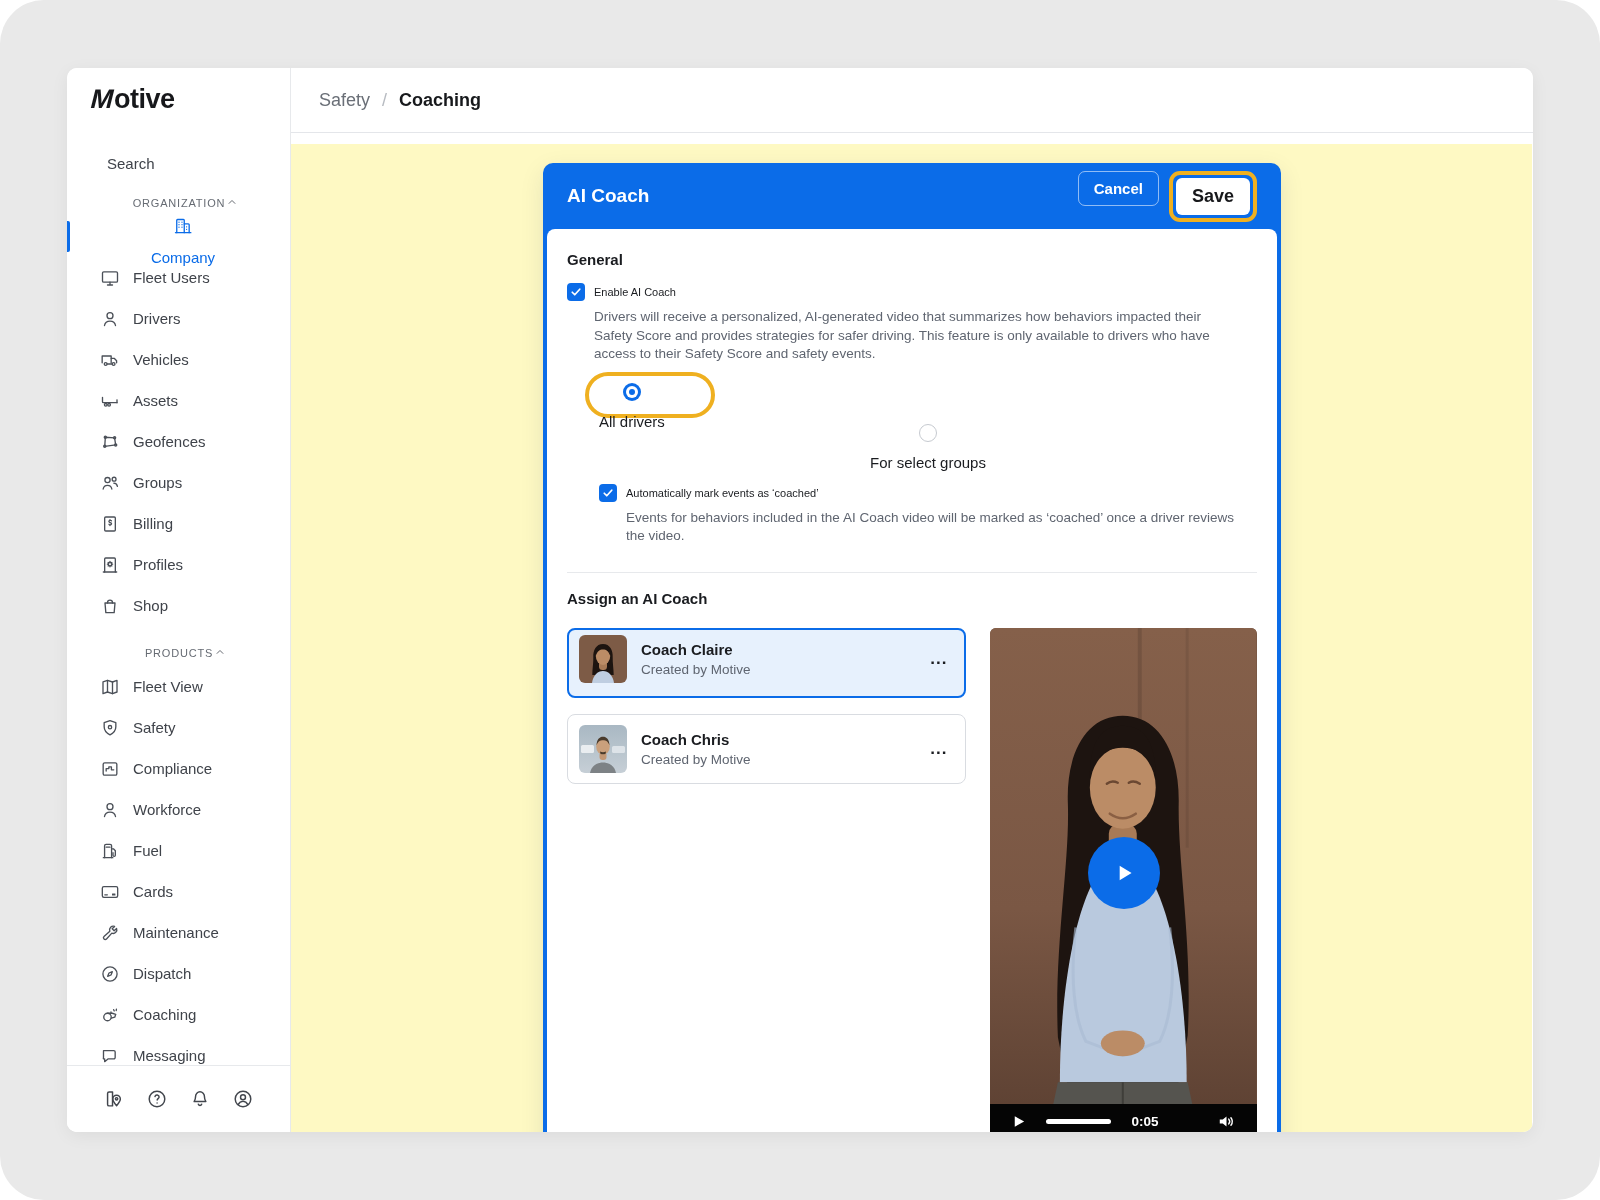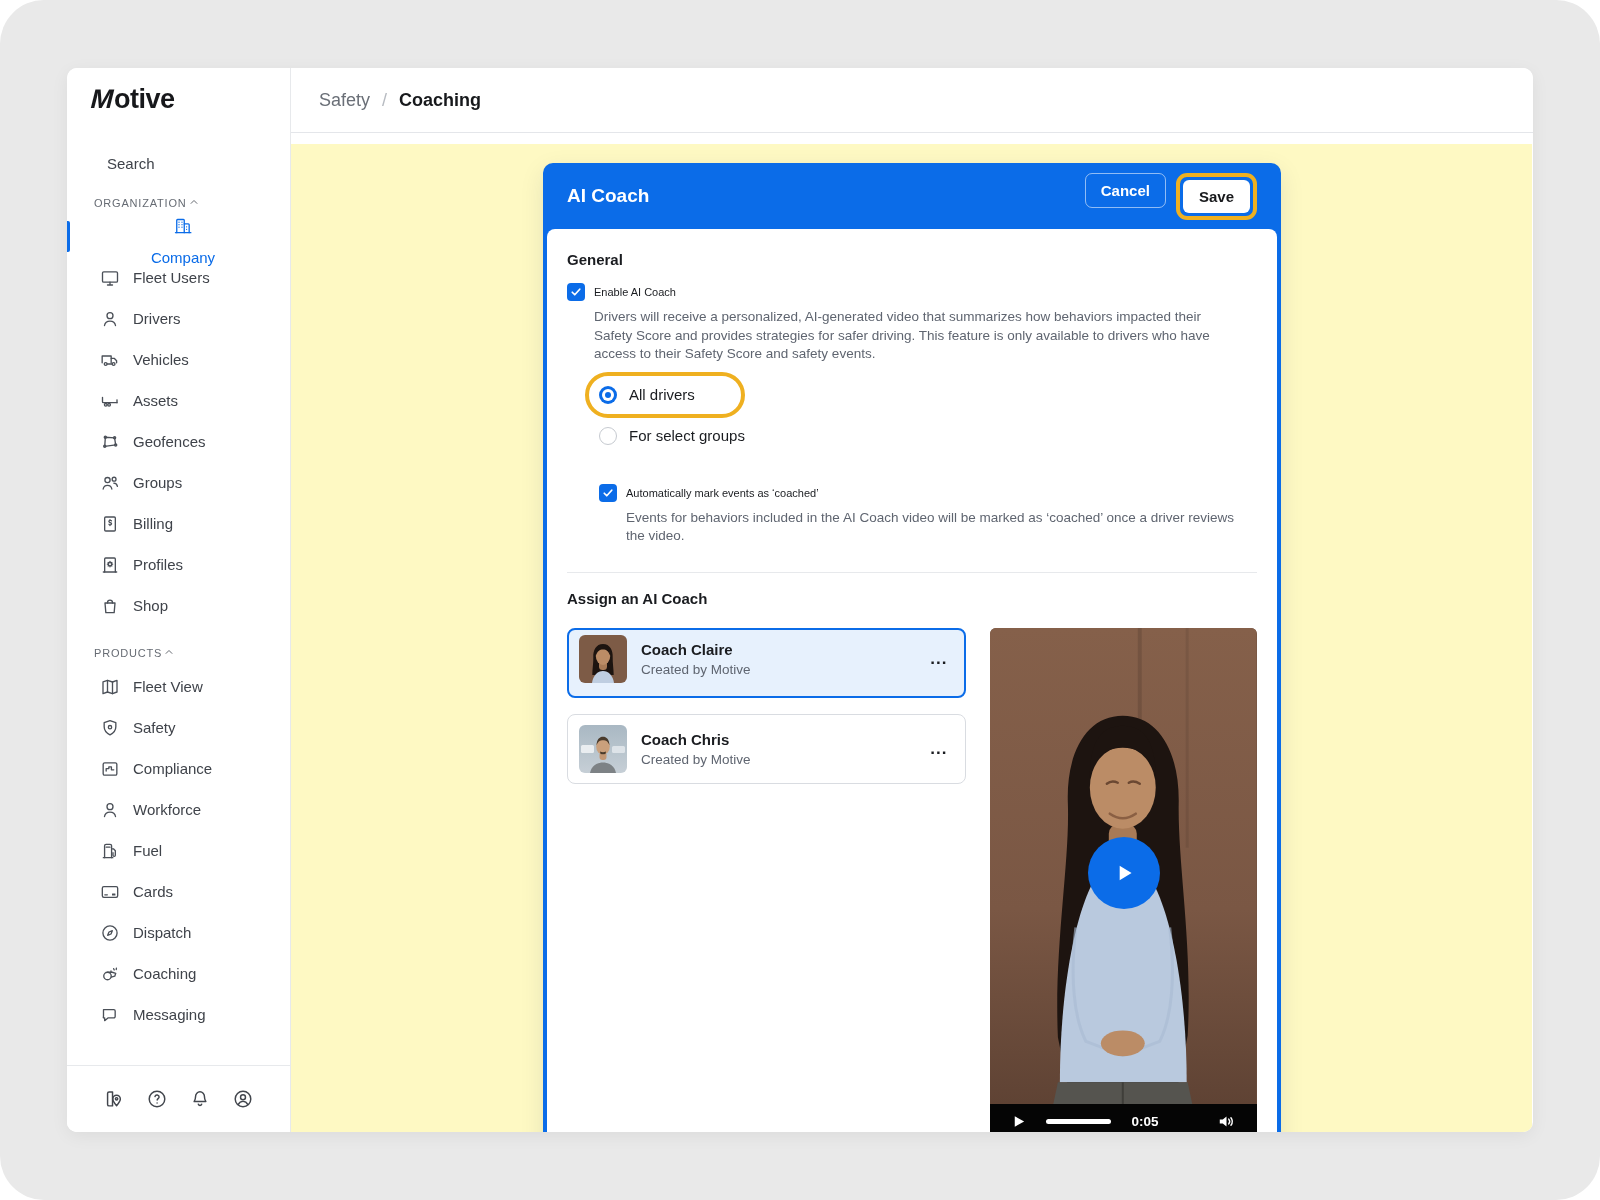--- a/index.html
+++ b/index.html
@@ -9,21 +9,21 @@
   
   .window { position:absolute; left:67px; top:68px; width:1466px; height:1064px;
             background:#ffffff; border-radius:10px; box-shadow:0 4px 18px rgba(0,0,0,.06); overflow:hidden; }
 
   
   .sidebar { position:absolute; left:0; top:0; width:224px; height:100%; background:#fff; border-right:1px solid #e7e9ec; }
   .logo { position:absolute; left:24px; top:16px; font-size:27px; font-weight:800; letter-spacing:-.5px; color:#17181b; }
   .logo .logo-m { display:inline-block; transform:skewX(-14deg); margin-right:1px; }
   .search-row { position:absolute; left:0; top:76px; width:100%; height:38px; display:flex; align-items:center; gap:11px; padding:0 24px 0 29px; color:#3f434a; font-size:15px; cursor:pointer; }
   .side-nav { position:absolute; left:0; top:122px; width:100%; height:875px; overflow:hidden; }
-  .sec-header { display:flex; align-items:center; justify-content:flex-start; padding:0 12px 0 27px; height:26px; color:#666b73; font-size:11px; letter-spacing:.8px; font-weight:500; }
+  .sec-header { display:flex; align-items:center; justify-content:center; padding:0 12px 0 27px; height:26px; color:#666b73; font-size:11px; letter-spacing:.8px; font-weight:500; }
   .sec-header .chev { color:#5a5f66; }
   .nav-item { position:relative; display:flex; align-items:center; gap:13px; height:41px; padding:0 24px 0 33px; color:#3f434a; font-size:15px; cursor:pointer; }
   .nav-item .ico { display:flex; color:#4b5058; }
   .nav-item.active { color:#0b6ce8;flex-direction:column; }
   .nav-item.active .ico { color:#0b6ce8; }
   .nav-item.active::before { content:""; position:absolute; left:0; top:5px; bottom:5px; width:3px; background:#0b6ce8; border-radius:0 2px 2px 0; } .mt14 { margin-top:14px; }
   .side-footer { position:absolute; left:0; top:997px; width:100%; height:67px; background:#fff; border-top:1px solid #e7e9ec; display:flex; align-items:center; justify-content:space-between; padding:0 36px; }
   .side-footer .f-ico { color:#42464d; display:flex; cursor:pointer; }
 
   
@@ -35,33 +35,33 @@
   
   .main { position:absolute; left:224px; top:65px; width:1241px; height:999px; background:#fef9c3; overflow:hidden;margin-top:11px; }
 
   
   .panel { position:absolute; left:252px; top:19px; width:738px; height:1120px; background:#0b6ce8; border-radius:10px; box-shadow:0 8px 24px rgba(16,42,84,.10); }
   .panel-header { height:66px; display:flex; align-items:center; justify-content:space-between; padding:0 24px; }
   .panel-title { color:#fff; font-size:19px; font-weight:700; }
   .header-actions { display:flex; align-items:flex-start; gap:10px; }
   .btn-cancel { background:transparent; border:1px solid rgba(255,255,255,.55); color:#fff; font-size:15px; font-weight:600; font-family:inherit; padding:8px 15px; border-radius:7px; cursor:pointer; }
   .save-ring { border:4px solid #efb020; border-radius:11px; padding:3px; }
-  .btn-save { background:#fff; border:none; color:#17181b; font-size:15px; font-weight:600; font-family:inherit; padding:8px 16px; border-radius:6px; cursor:pointer; }
+  .btn-save { background:#fff; border:none; color:#17181b; font-size:18px; font-weight:600; font-family:inherit; padding:8px 16px; border-radius:6px; cursor:pointer; }
   .panel-body { position:absolute; left:4px; right:4px; top:66px; bottom:0; background:#fff; border-radius:8px 8px 0 0; padding:22px 20px; overflow:hidden; }
 
   .h-section { font-size:15px; font-weight:700; color:#1a1c20; }
   .cb-row { display:flex; align-items:center; gap:9px; margin-top:13px; height:22px; }
   .cb { width:18px; height:18px; border-radius:4px; background:#0b6ce8; display:flex; align-items:center; justify-content:center; flex:0 0 18px; cursor:pointer; }
   .cb svg { width:12px; height:12px; }
   .cb-label { font-size:11px; color:#1a1c20; }
   .desc { margin:5px 0 0 27px; width:640px; font-size:13.5px; line-height:18.5px; color:#5f6570; }
 
   .radio-group { margin:8px 0 0 18px; }
   .highlight-ring { display:inline-flex; align-items:center; border:4px solid #efb020; border-radius:23px; padding:7px 46px 7px 10px; }
-  .radio-row { display:flex; align-items:center; gap:12px; height:24px; }
+  .radio-row { display:flex; align-items:center; gap:12px; height:24px;flex-direction:column; }
   .radio-row.plain { margin:6px 0 0 14px; }
   .radio { width:18px; height:18px; border-radius:50%; flex:0 0 18px; cursor:pointer; position:relative; }
   .radio.on { background:#0b6ce8; }
   .radio.on::before { content:""; position:absolute; left:3px; top:3px; width:12px; height:12px; border-radius:50%; background:#fff; }
   .radio.on::after { content:""; position:absolute; left:6px; top:6px; width:6px; height:6px; border-radius:50%; background:#0b6ce8; }
   .radio.off { background:#fff; border:1.5px solid #c6cad0; }
   .radio-label { font-size:15px; color:#1a1c20; }
 
   .auto-block { margin-left:32px; }
   .auto-block .cb-row { margin-top:34px; }
@@ -267,20 +267,28 @@
           </div>
           <div class="nav-item">
             <span class="ico">
               <svg width="20" height="20" viewBox="0 0 24 24" fill="none" stroke="currentColor" stroke-width="1.6" stroke-linecap="round" stroke-linejoin="round">
                 <rect x="2.8" y="5.6" width="18.4" height="12.8" rx="1.8"></rect>
                 <path d="M5.8 15.4h3"></path>
                 <rect x="14.4" y="13.7" width="4.1" height="2.6" rx=".5" fill="currentColor" stroke="none"></rect>
               </svg>
             </span>
             <span>Cards</span>
+          </div>
+          <div class="nav-item">
+            <span class="ico">
+              <svg width="20" height="20" viewBox="0 0 24 24" fill="none" stroke="currentColor" stroke-width="1.6" stroke-linecap="round" stroke-linejoin="round">
+                <path d="M19.9 6.5 17 9.4 14.6 7l2.9-2.9a4.4 4.4 0 0 0-5.7 5.7l-7 6.4a2.1 2.1 0 0 0 3 3l6.4-7a4.4 4.4 0 0 0 5.7-5.7z"></path>
+              </svg>
+            </span>
+            <span>Maintenance</span>
           </div>
           <div class="nav-item">
             <span class="ico">
               <svg width="20" height="20" viewBox="0 0 24 24" fill="none" stroke="currentColor" stroke-width="1.6" stroke-linecap="round" stroke-linejoin="round">
                 <circle cx="12" cy="12" r="8.5"></circle>
                 <path d="m9.2 14.8 1.6-4 4-1.6-1.6 4z"></path>
               </svg>
             </span>
             <span>Dispatch</span>
           </div>

